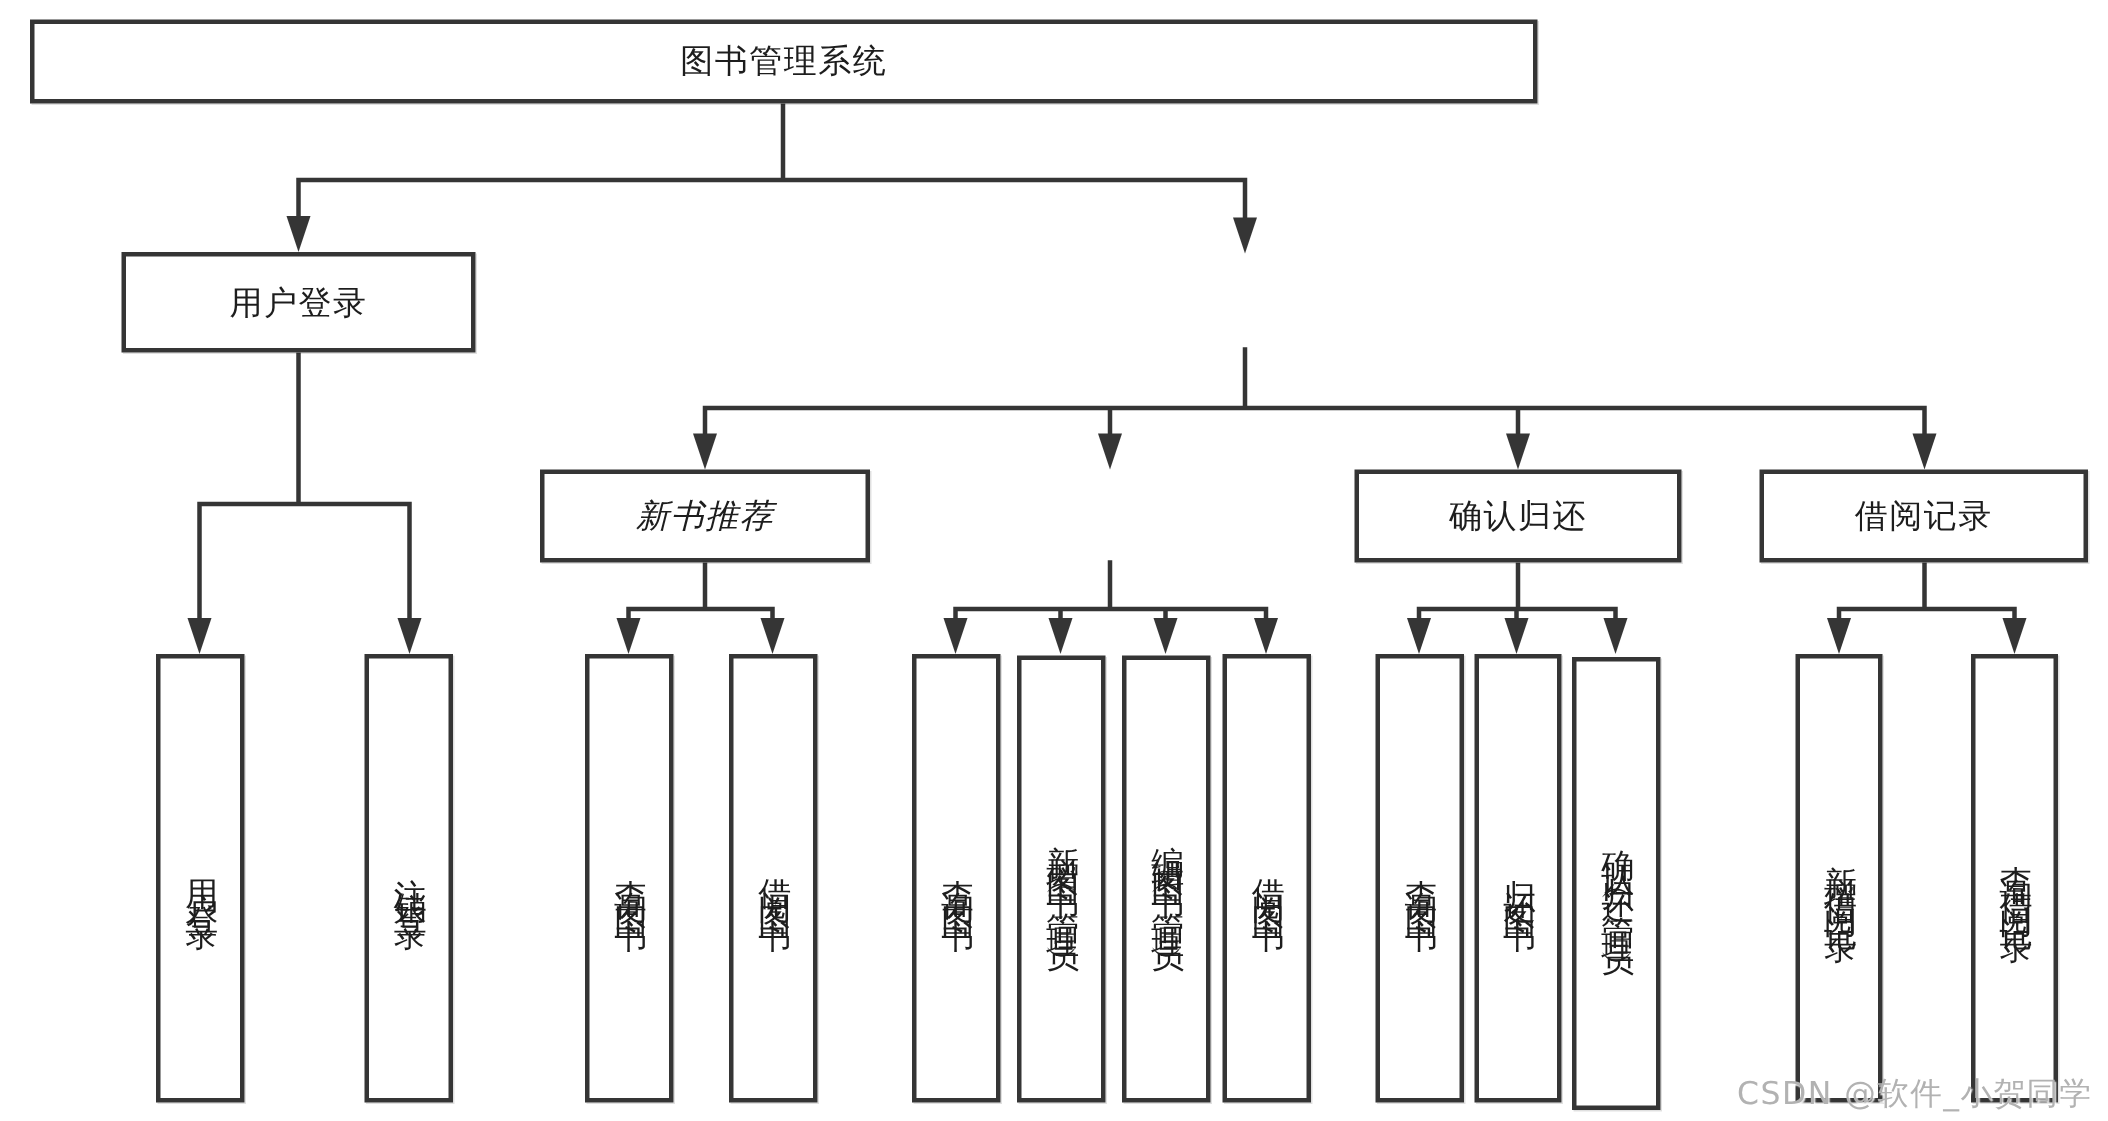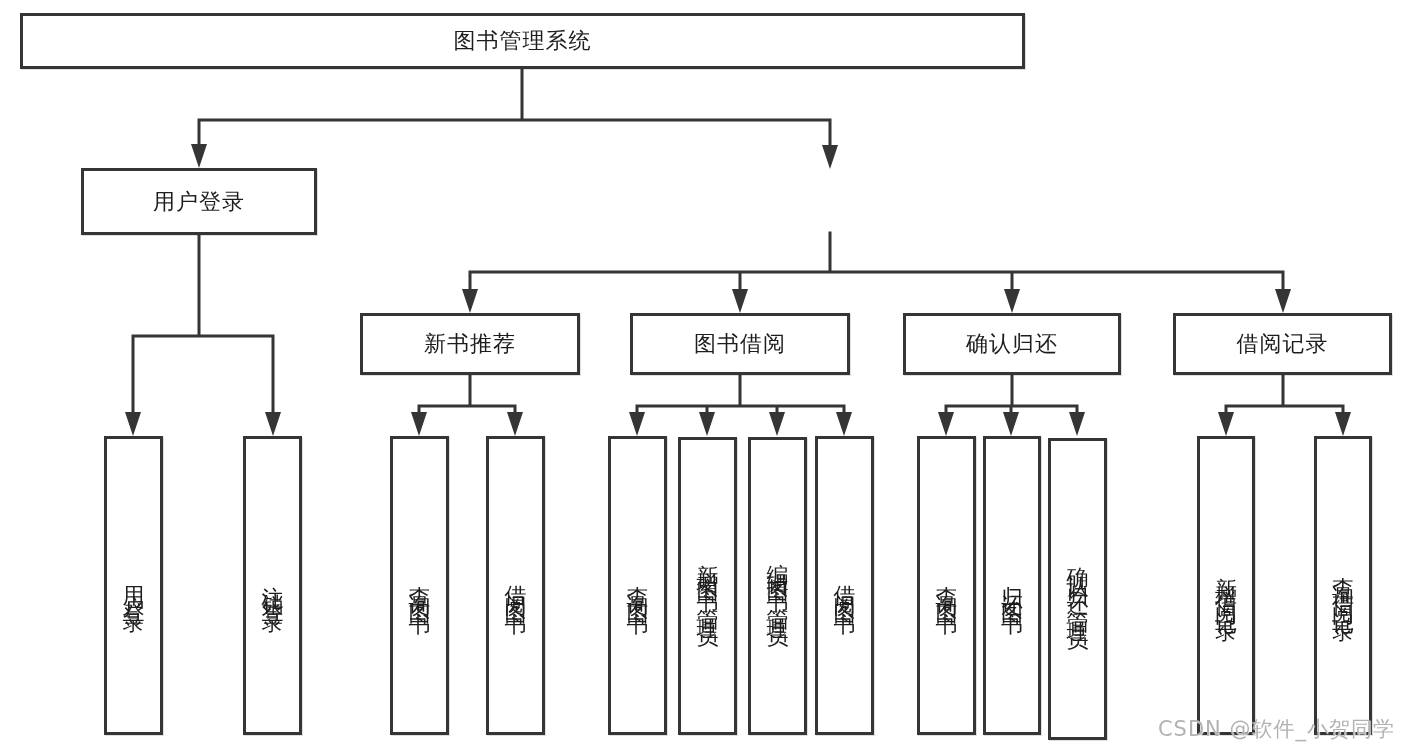--- a/index.html
+++ b/index.html
@@ -70,25 +70,22 @@
   </svg>
 
   <div class="box" style="left:20px;top:13px;width:1005px;height:56px;">
     <span>图书管理系统</span>
   </div>
 
   <div class="box" style="left:81px;top:168px;width:236px;height:67px;">
     <span>用户登录</span>
   </div>
 
-  <div class="box" style="left:360px;top:313px;width:220px;height:62px;">
+  <div class="box" style="left:360px;top:313px;width:220px;height:62px;font-style:italic;">
     <span>新书推荐</span>
-  </div>
-  <div class="box" style="left:630px;top:313px;width:220px;height:62px;">
-    <span>图书借阅</span>
   </div>
   <div class="box" style="left:903px;top:313px;width:218px;height:62px;">
     <span>确认归还</span>
   </div>
   <div class="box" style="left:1173px;top:313px;width:219px;height:62px;">
     <span>借阅记录</span>
   </div>
 
   <div class="box" style="left:104px;top:436px;width:59px;height:299px;">
     <span class="v-label">用户登录</span>

